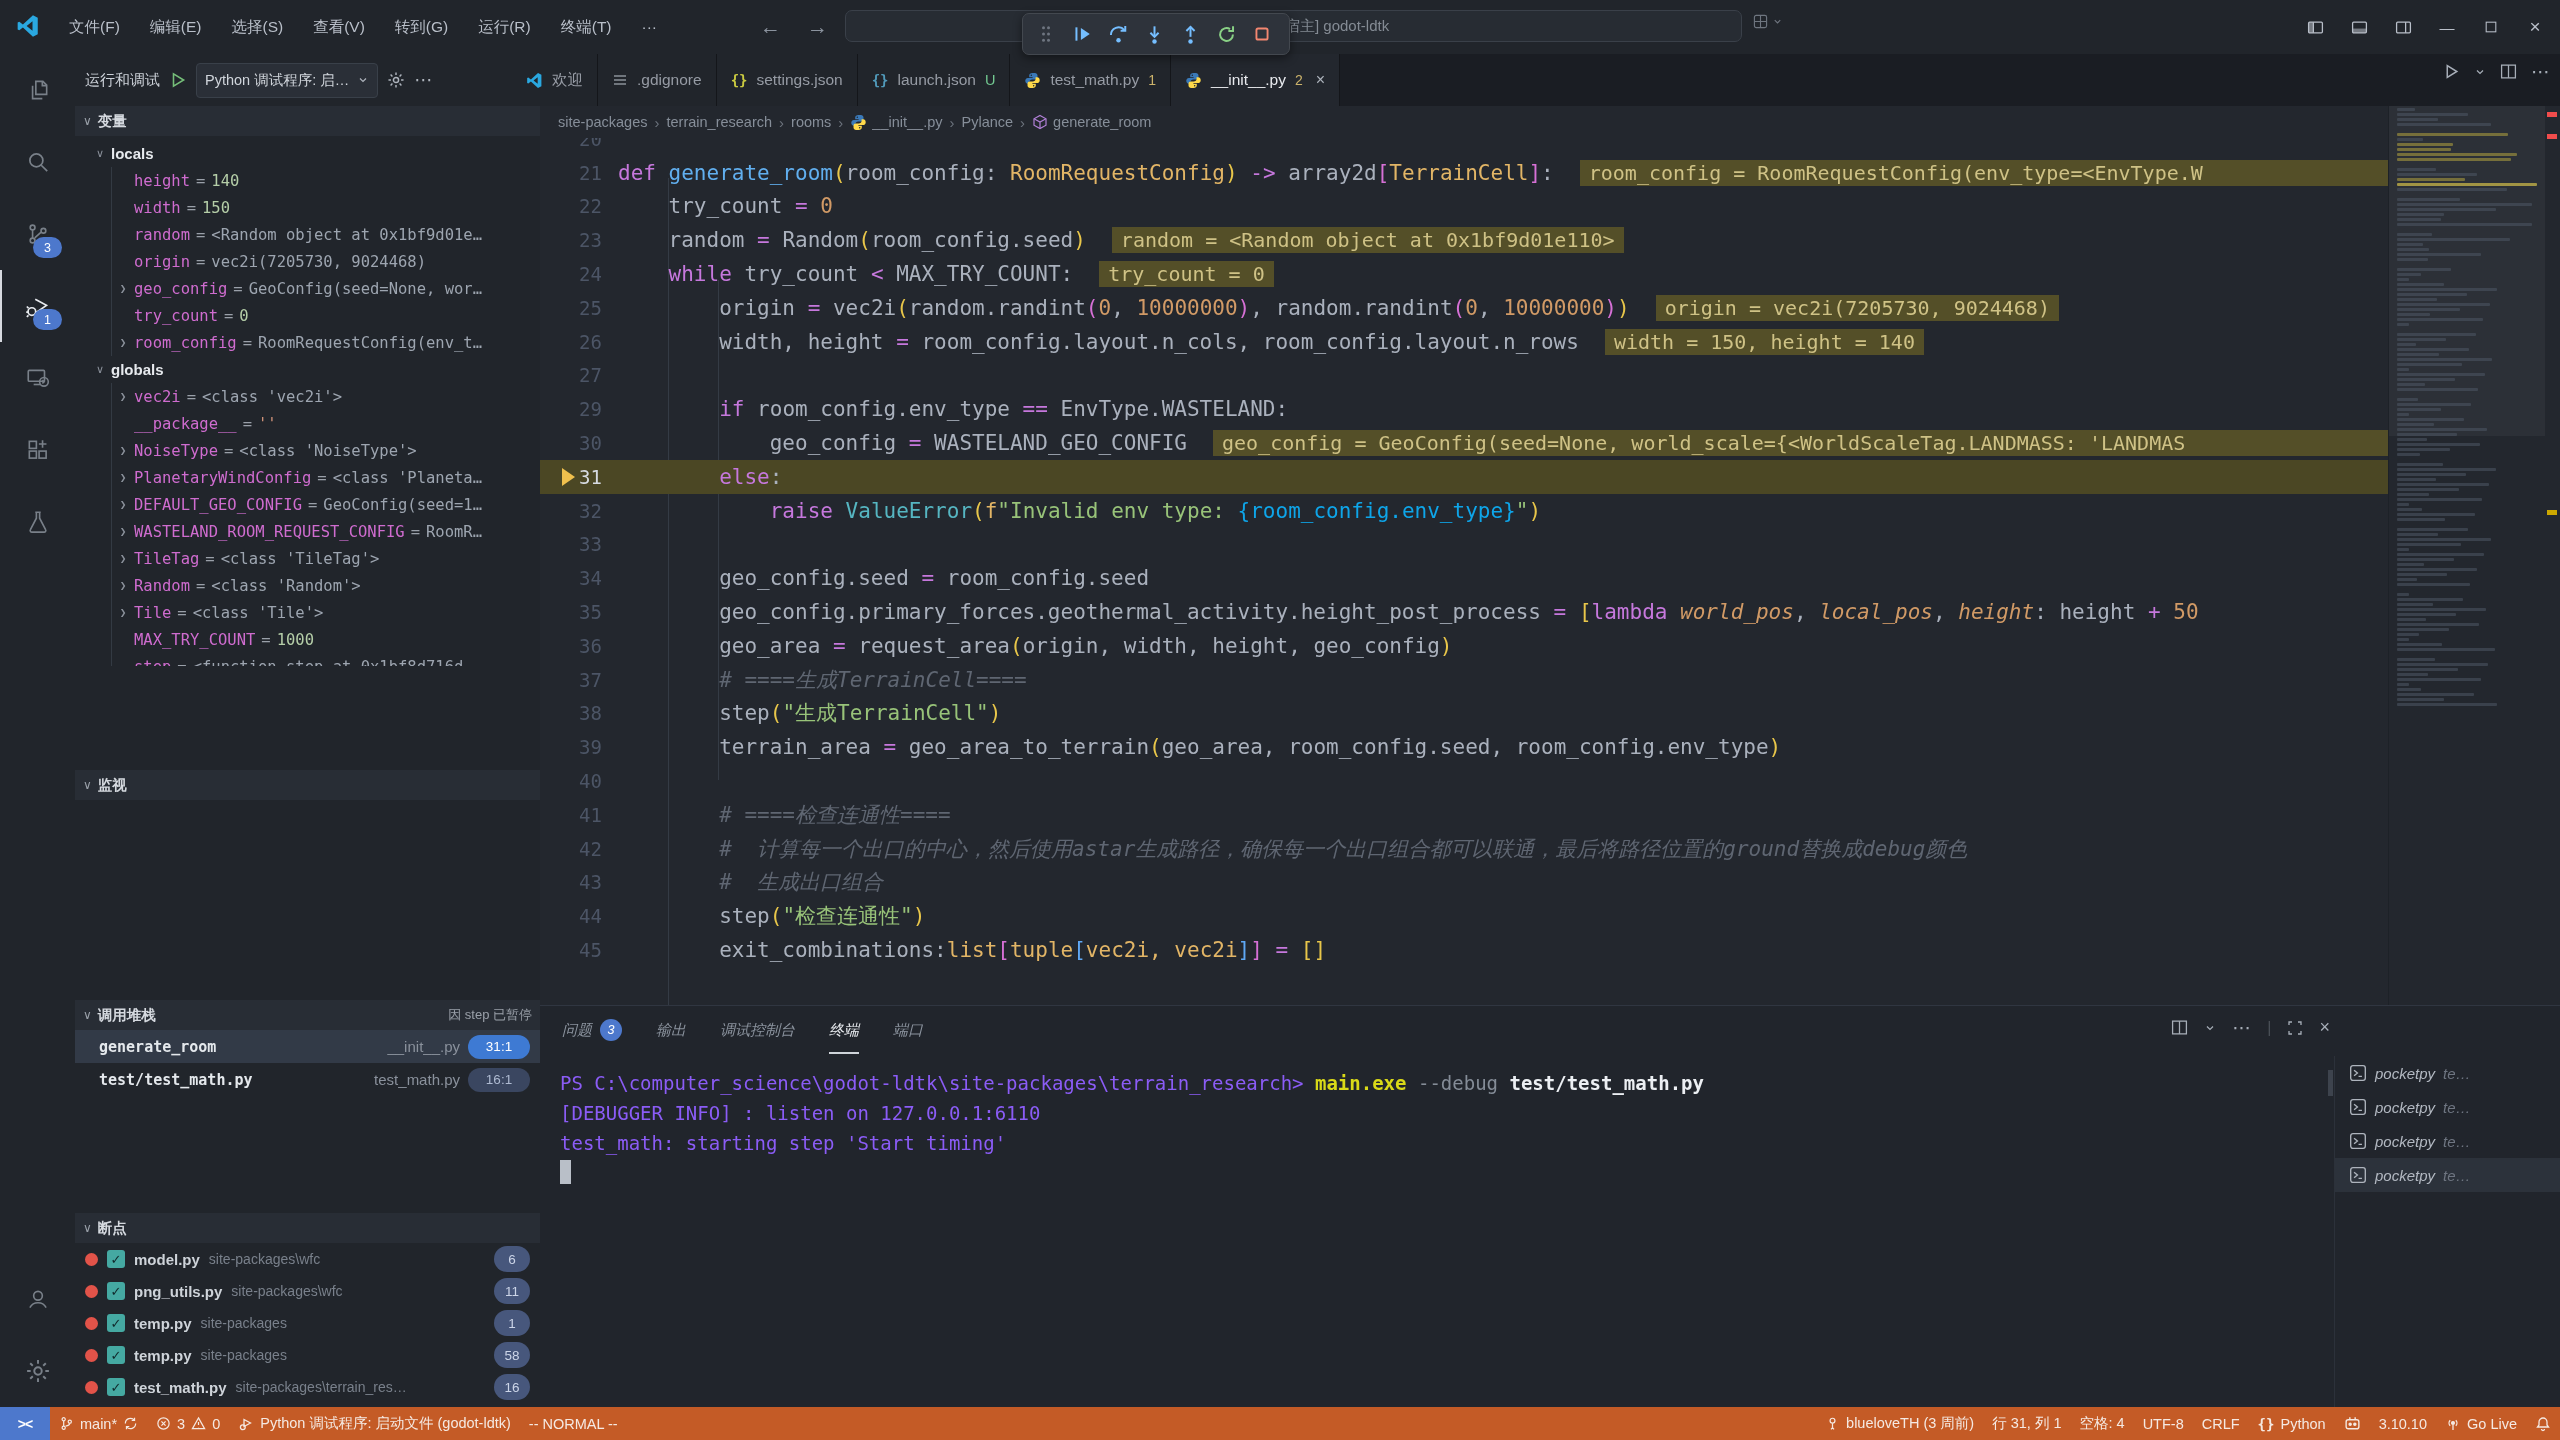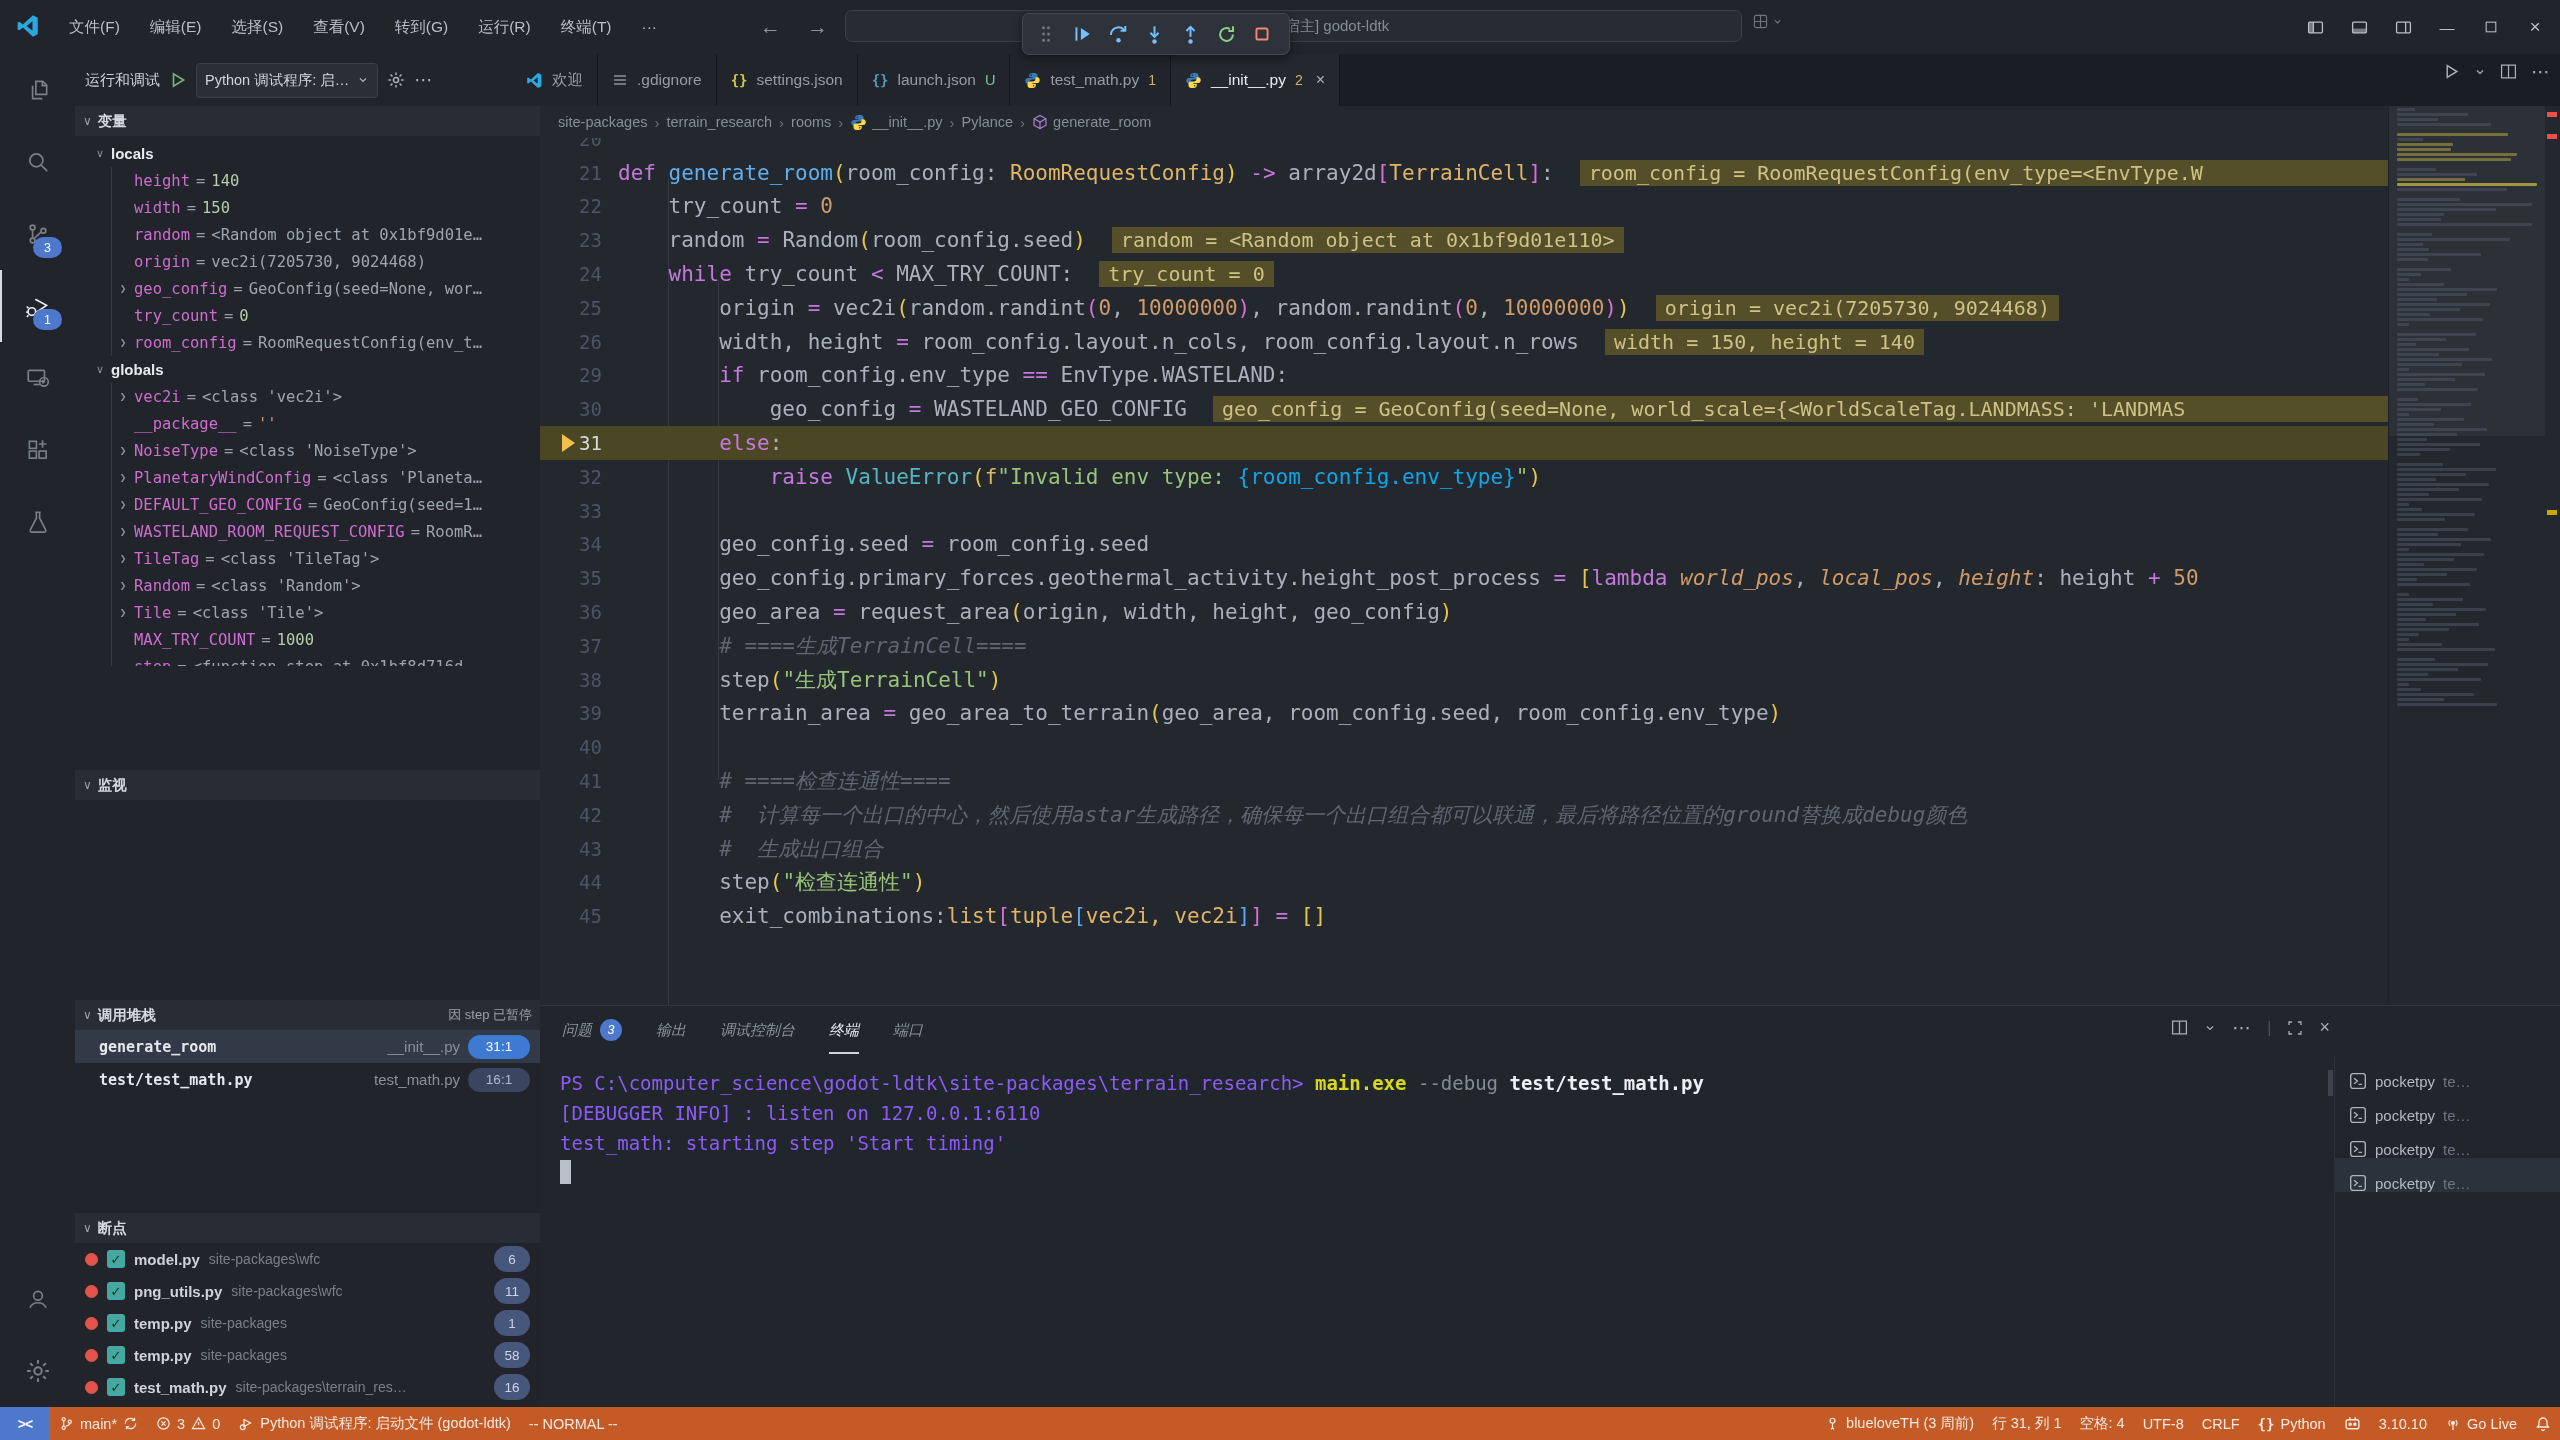--- a/index.html
+++ b/index.html
@@ -115,21 +115,21 @@
   .ptab.active{color:#e7eaee;box-shadow:inset 0 -2px 0 #cfd4da;}
   .ptab .pbadge{min-width:22px;height:22px;border-radius:11px;background:#4d78cc;color:#fff;font-size:12.5px;
      display:flex;align-items:center;justify-content:center;}
   #panel-actions{position:absolute;right:230px;top:10px;display:flex;align-items:center;gap:16px;color:#a7aeb8;}
   #terminal{position:absolute;left:20px;top:62px;right:240px;bottom:0;font-family:"DejaVu Sans Mono","Liberation Mono",monospace;
      font-size:19px;line-height:30px;white-space:pre;}
   .t-plain{color:#8b5cf6;} .t-yellow{color:#d9d918;font-weight:bold;} .t-dim{color:#848c97;}
   .t-bright{color:#eceff3;font-weight:bold;}
   .t-cursor{display:inline-block;width:11px;height:24px;background:#b9bfc8;vertical-align:-4px;}
   #term-list{position:absolute;right:0;top:50px;width:225px;bottom:0;border-left:1px solid #2c313a;}
-  .term-item{height:34px;display:flex;align-items:flex-end;gap:8px;padding:0 20px 0 14px;font-size:15px;color:#b3b9c2;}
+  .term-item{height:34px;display:flex;align-items:center;gap:8px;padding:0 20px 0 14px;font-size:15px;color:#b3b9c2;font-style:italic;}
   .term-item.sel{background:#2c323b;}
   .term-item .t-detail{color:#6e7581;}
   #term-scroll{position:absolute;left:-7px;top:14px;width:5px;height:26px;background:#3d434d;}
 
   
   #statusbar{left:0;bottom:0;width:2560px;height:33px;background:#c45b26;color:#f5e9e2;display:flex;align-items:center;font-size:14.5px;}
   #remote-chunk{width:50px;height:33px;background:#4d78cc;color:#fff;display:flex;align-items:center;justify-content:center;
      font-weight:bold;font-size:14px;letter-spacing:-1px;}
   .sb-item{display:flex;align-items:center;gap:6px;padding:0 9px;height:33px;white-space:nowrap;}
   #sb-right{margin-left:auto;display:flex;align-items:center;}
@@ -708,20 +708,21 @@
   <div id="code-area" class="abs">
       <div class="indent-guide" style="left: 128px; top: 40px; height: 836px;"></div>
       <div class="indent-guide" style="left: 178px; top: 142px; height: 500px;"></div>
       <div class="code-line" style="margin-top: -16px;"><span class="ln">20</span></div>
       <div class="code-line"><span class="ln">21</span><span class="tk-k">def </span><span class="tk-y">generate_room</span><span class="tk-b1">(</span><span class="tk-v">room_config</span><span class="tk-v">: </span><span class="tk-t">RoomRequestConfig</span><span class="tk-b1">)</span><span class="tk-v"> </span><span class="tk-o">-&gt;</span><span class="tk-v"> array2d</span><span class="tk-b2">[</span><span class="tk-t">TerrainCell</span><span class="tk-b2">]</span><span class="tk-v">:</span><span class="hint fill">room_config = RoomRequestConfig(env_type=&lt;EnvType.W</span></div>
       <div class="code-line"><span class="ln">22</span><span class="tk-v">    try_count </span><span class="tk-o">=</span><span class="tk-v"> </span><span class="tk-n">0</span></div>
       <div class="code-line"><span class="ln">23</span><span class="tk-v">    random </span><span class="tk-o">=</span><span class="tk-v"> </span><span class="tk-v">Random</span><span class="tk-b1">(</span><span class="tk-v">room_config.seed</span><span class="tk-b1">)</span><span class="hint">random = &lt;Random object at 0x1bf9d01e110&gt;</span></div>
       <div class="code-line"><span class="ln">24</span><span class="tk-v">    </span><span class="tk-k">while</span><span class="tk-v"> try_count </span><span class="tk-o">&lt;</span><span class="tk-v"> MAX_TRY_COUNT</span><span class="tk-v">:</span><span class="hint">try_count = 0</span></div>
       <div class="code-line"><span class="ln">25</span><span class="tk-v">        origin </span><span class="tk-o">=</span><span class="tk-v"> vec2i</span><span class="tk-b1">(</span><span class="tk-v">random.randint</span><span class="tk-b2">(</span><span class="tk-n">0</span><span class="tk-v">, </span><span class="tk-n">10000000</span><span class="tk-b2">)</span><span class="tk-v">, random.randint</span><span class="tk-b2">(</span><span class="tk-n">0</span><span class="tk-v">, </span><span class="tk-n">10000000</span><span class="tk-b2">)</span><span class="tk-b1">)</span><span class="hint">origin = vec2i(7205730, 9024468)</span></div>
       <div class="code-line"><span class="ln">26</span><span class="tk-v">        width, height </span><span class="tk-o">=</span><span class="tk-v"> room_config.layout.n_cols, room_config.layout.n_rows</span><span class="hint">width = 150, height = 140</span></div>
+      <div class="code-line"><span class="ln">27</span></div>
       <div class="code-line"><span class="ln">29</span><span class="tk-v">        </span><span class="tk-k">if</span><span class="tk-v"> room_config.env_type </span><span class="tk-o">==</span><span class="tk-v"> EnvType.WASTELAND:</span></div>
       <div class="code-line"><span class="ln">30</span><span class="tk-v">            geo_config </span><span class="tk-o">=</span><span class="tk-v"> WASTELAND_GEO_CONFIG</span><span class="hint fill">geo_config = GeoConfig(seed=None, world_scale={&lt;WorldScaleTag.LANDMASS: 'LANDMAS</span></div>
       <div class="code-line current"><span class="ln">31</span><div class="gut-arrow"></div><span class="tk-v">        </span><span class="tk-k">else</span><span class="tk-v">:</span></div>
       <div class="code-line"><span class="ln">32</span><span class="tk-v">            </span><span class="tk-k">raise</span><span class="tk-v"> </span><span class="tk-cy">ValueError</span><span class="tk-b1">(</span><span class="tk-t">f</span><span class="tk-s">"Invalid env type: </span><span class="tk-e">{room_config.env_type}</span><span class="tk-s">"</span><span class="tk-b1">)</span></div>
       <div class="code-line"><span class="ln">33</span></div>
       <div class="code-line"><span class="ln">34</span><span class="tk-v">        geo_config.seed </span><span class="tk-o">=</span><span class="tk-v"> room_config.seed</span></div>
       <div class="code-line"><span class="ln">35</span><span class="tk-v">        geo_config.primary_forces.geothermal_activity.height_post_process </span><span class="tk-o">=</span><span class="tk-v"> </span><span class="tk-b1">[</span><span class="tk-k">lambda</span><span class="tk-v"> </span><span class="tk-pa">world_pos</span><span class="tk-v">, </span><span class="tk-pa">local_pos</span><span class="tk-v">, </span><span class="tk-pa">height</span><span class="tk-v">: height </span><span class="tk-o">+</span><span class="tk-v"> </span><span class="tk-n">50</span></div>
       <div class="code-line"><span class="ln">36</span><span class="tk-v">        geo_area </span><span class="tk-o">=</span><span class="tk-v"> request_area</span><span class="tk-b1">(</span><span class="tk-v">origin, width, height, geo_config</span><span class="tk-b1">)</span></div>
       <div class="code-line"><span class="ln">37</span><span class="tk-c">        # ====生成TerrainCell====</span></div>
       <div class="code-line"><span class="ln">38</span><span class="tk-v">        step</span><span class="tk-b1">(</span><span class="tk-s">"生成TerrainCell"</span><span class="tk-b1">)</span></div>

